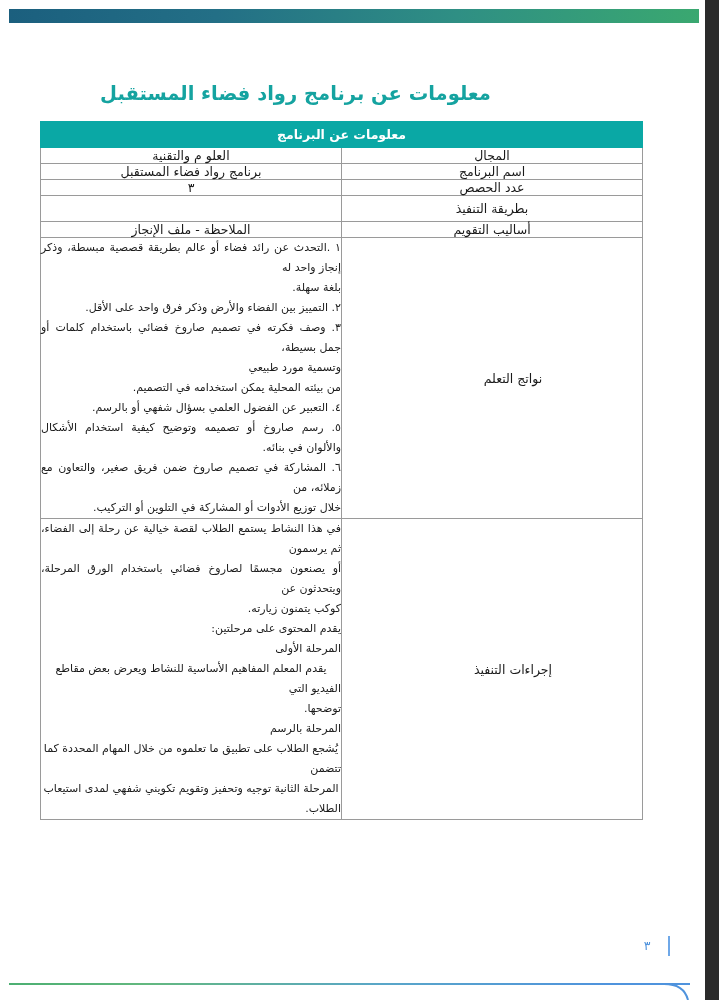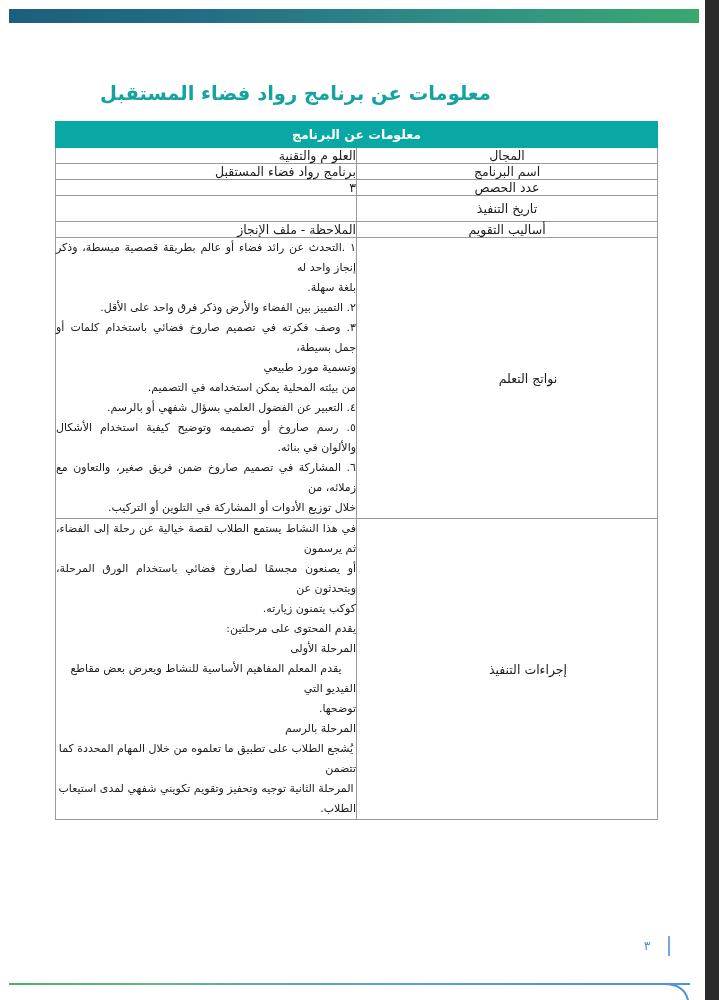--- a/index.html
+++ b/index.html
@@ -47,21 +47,21 @@
     font-size: 19.5px;
     font-weight: bold;
     color: #15a3a0;
     letter-spacing: 0;
     direction: rtl;
   }
 
   
   .info-table {
     position: absolute;
-    right: 47px;
+    right: 62px;
     top: 121px;
     width: 603px;
     border-collapse: collapse;
     table-layout: fixed;
     direction: rtl;
   }
   .info-table td, .info-table th {
     border: 1px solid #9a9a9a;
     padding: 0;
     vertical-align: middle;
@@ -78,21 +78,21 @@
   }
 
   .lbl-cell {
     width: 155px;
     text-align: center;
     font-size: 12.5px;
     color: #1a1a1a;
     padding: 5px 4px;
   }
   .val-cell {
-    text-align: right;
+    text-align: center;
     font-size: 12.5px;
     color: #1a1a1a;
     padding: 5px 6px;
     margin-top: 16px;
   }
   .val-cell.empty { height: 26px; }
 
   
   .body-cell {
     text-align: justify;
@@ -176,21 +176,21 @@
         <td class="lbl-cell">اسم البرنامج</td>
         <td class="val-cell">برنامج رواد فضاء المستقبل</td>
       </tr>
 
       <tr>
         <td class="lbl-cell">عدد الحصص</td>
         <td class="val-cell">٣</td>
       </tr>
 
       <tr>
-        <td class="lbl-cell">تاريخ التنفيذ</td>
+        <td class="lbl-cell">بطريقة التنفيذ</td>
         <td class="val-cell empty"></td>
       </tr>
 
       <tr>
         <td class="lbl-cell">أساليب التقويم</td>
         <td class="val-cell">الملاحظة - ملف الإنجاز</td>
       </tr>
 
       <tr>
         <td class="lbl-cell tall">نواتج التعلم</td>

